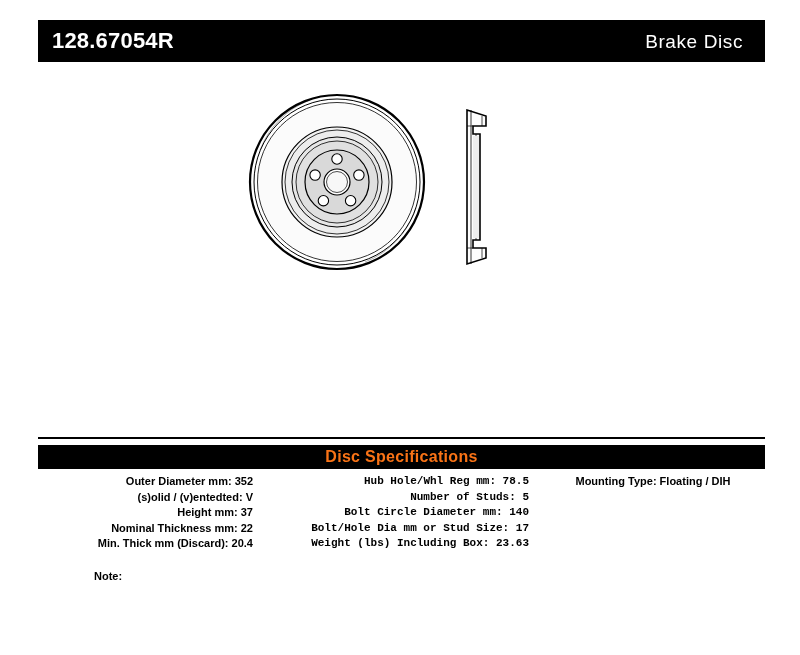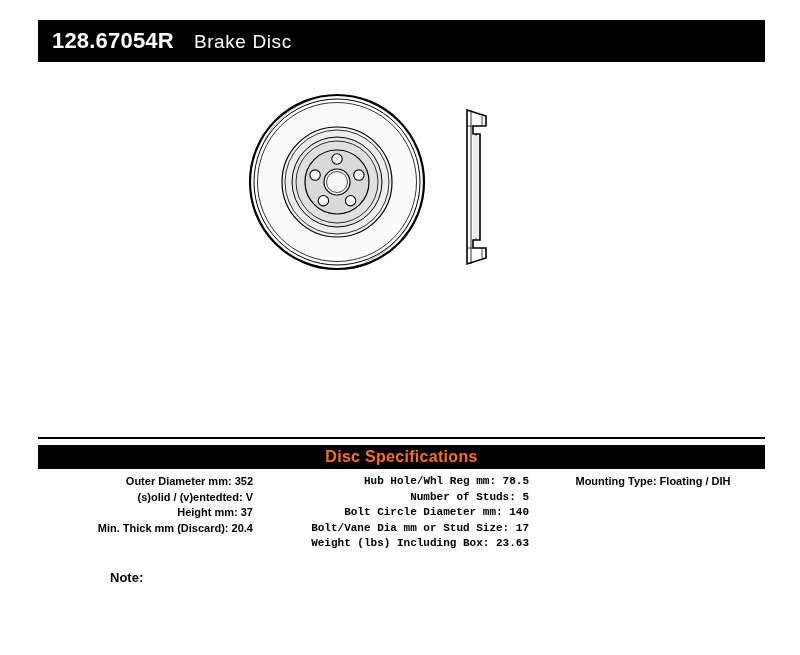--- a/index.html
+++ b/index.html
@@ -25,20 +25,21 @@
   
   .header-bar {
     position: absolute;
     left: 38px;
     top: 20px;
     width: 727px;
     height: 42px;
     background: #000000;
     display: flex;
     align-items: center;
+    justify-content: space-between;
     box-sizing: border-box;
     padding: 0 18px 0 10px;
   }
   .part-number {
     color: #ffffff;
     font-size: 22px;
     font-weight: bold;
     letter-spacing: 0.2px;
     line-height: 1;
     padding-left: 4px;
@@ -120,23 +121,23 @@
   }
   .spec-label {
     font-weight: bold;
   }
   .spec-value {
     font-weight: bold;
   }
 
   .note {
     position: absolute;
-    left: 110px;
+    left: 94px;
     top: 570px;
-    font-size: 13px;
+    font-size: 11px;
     font-weight: bold;
   }
 </style>
 </head>
 <body>
 
 <div class="page">
 
   <div class="header-bar">
     <div class="part-number">128.67054R</div>
@@ -200,40 +201,44 @@
       </div>
       <div class="spec-row">
         <span class="spec-label">(s)olid / (v)entedted: </span>
         <span class="spec-value">V</span>
       </div>
       <div class="spec-row">
         <span class="spec-label">Height mm: </span>
         <span class="spec-value">37</span>
       </div>
       <div class="spec-row">
+        <span class="spec-label">Nominal Thickness mm: </span>
+        <span class="spec-value">22</span>
+      </div>
+      <div class="spec-row">
         <span class="spec-label">Min. Thick mm (Discard): </span>
         <span class="spec-value">20.4</span>
       </div>
     </div>
 
     <div class="spec-col middle">
       <div class="spec-row">
         <span class="spec-label">Hub Hole/Whl Reg mm: </span>
         <span class="spec-value">78.5</span>
       </div>
       <div class="spec-row">
         <span class="spec-label">Number of Studs: </span>
         <span class="spec-value">5</span>
       </div>
       <div class="spec-row">
         <span class="spec-label">Bolt Circle Diameter mm: </span>
         <span class="spec-value">140</span>
       </div>
       <div class="spec-row">
-        <span class="spec-label">Bolt/Vane Dia mm or Stud Size: </span>
+        <span class="spec-label">Bolt/Hole Dia mm or Stud Size: </span>
         <span class="spec-value">17</span>
       </div>
       <div class="spec-row">
         <span class="spec-label">Weight (lbs) Including Box: </span>
         <span class="spec-value">23.63</span>
       </div>
     </div>
 
     <div class="spec-col right">
       <div class="spec-row">

